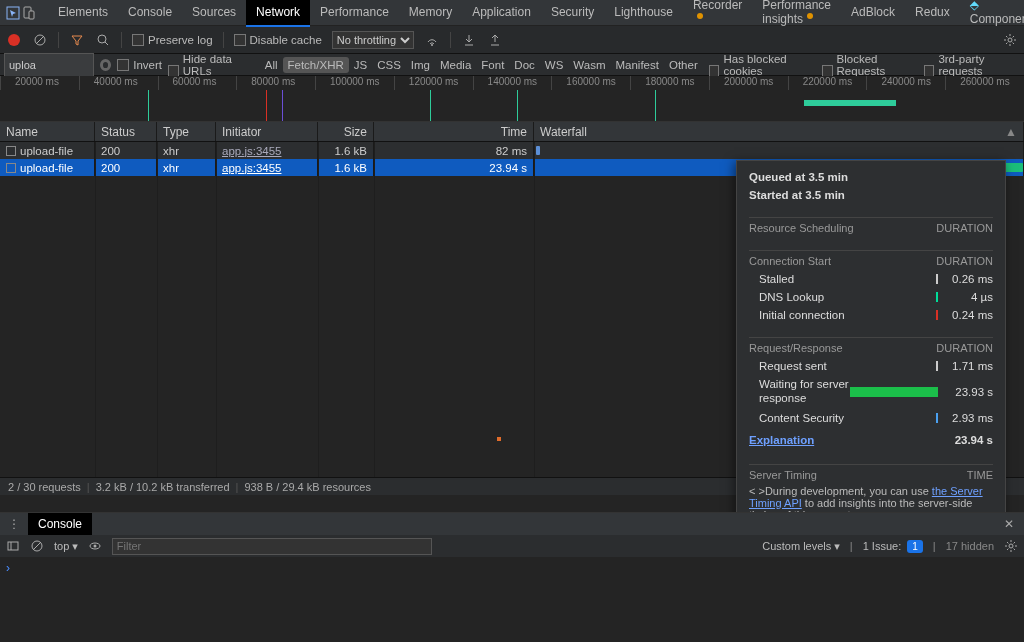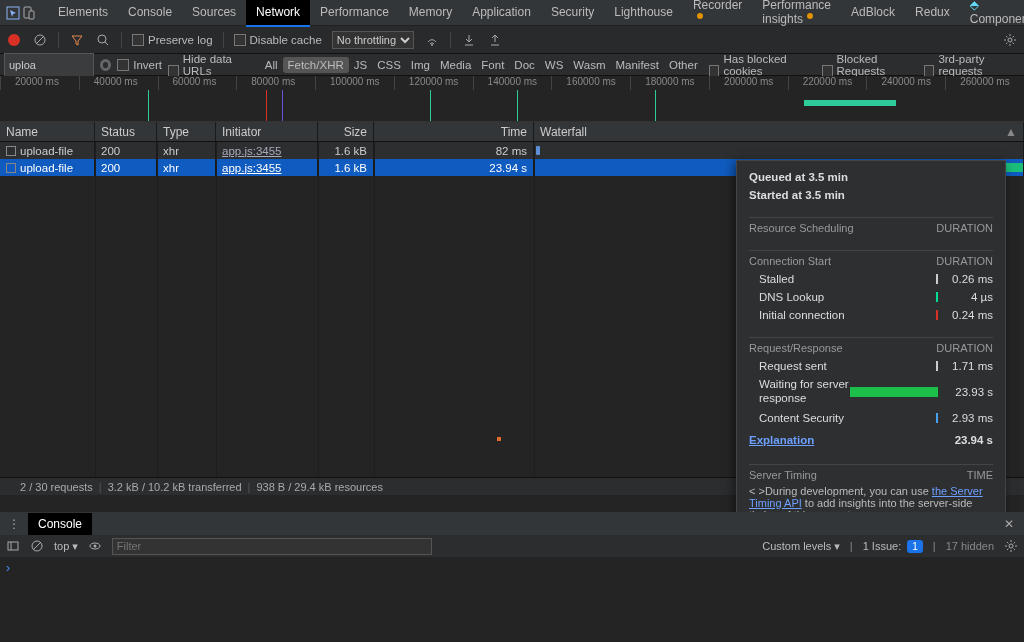--- a/index.html
+++ b/index.html
@@ -39,21 +39,21 @@
   .tbody .stripecol { position:absolute; top:0; bottom:0; border-right:1px solid #1e1e1e;}
   .trow { display:flex; height:17px; align-items:center; font-size:11.5px; }
   .trow.alt { background:#2c2e30; }
   .trow.sel { background:#0f5bbf; color:#fff; }
   .trow .link { text-decoration:underline; color:#aab;}
   .trow.sel .link { color:#fff; }
   .doc-icon{ display:inline-block; width:10px; height:10px; border:1px solid #888; margin-right:4px;}
   .wf-cell { position:relative; }
   .wf-bar { position:absolute; height:9px; top:4px; border-radius:1px;}
   
-  .infobar { position:absolute; left:0; right:0; height:18px; background:#2b2d2f; border-top:1px solid #111; color:#aaa; font-size:11px; display:flex; align-items:center; padding:0 20px; gap:6px;}
+  .infobar { position:absolute; left:0; right:0; height:18px; background:#2b2d2f; border-top:1px solid #111; color:#aaa; font-size:11px; display:flex; align-items:center; padding:0 8px; gap:6px;}
   .infobar .vs { color:#555; }
   
   .popover { position:absolute; right:18px; top:160px; width:270px; background:#2d2f31; border:1px solid #444; padding:10px 12px; font-size:11.5px; color:#ddd; box-shadow: -2px 2px 10px rgba(0,0,0,.5);}
   .popover .ev { margin-bottom:6px; font-weight:bold;}
   .popover .sect { display:flex; justify-content:space-between; color:#999; margin-top:16px; border-top:1px solid #444; padding-top:4px; font-size:11px;}
   .popover .ln { display:flex; align-items:center; margin-top:6px; }
   .popover .ln .lbl { width:110px; padding-left:10px;}
   .popover .ln .bar { flex:1; height:10px; position:relative;}
   .popover .ln .bar span { position:absolute; height:10px; right:0;}
   .popover .ln .val { width:55px; text-align:right;}

